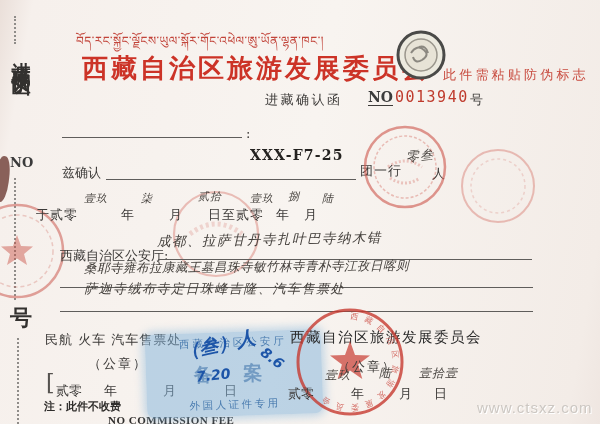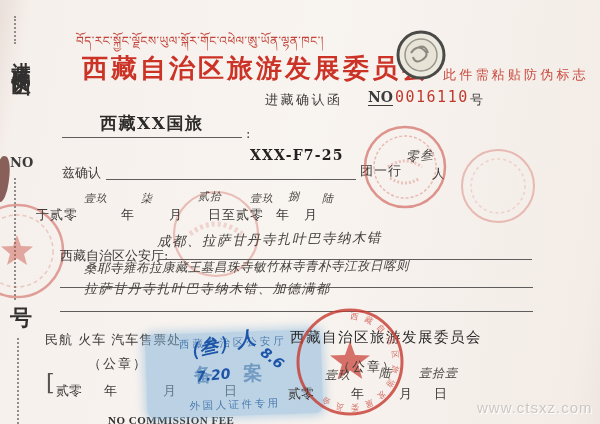--- a/index.html
+++ b/index.html
@@ -51,24 +51,23 @@
 
   <svg class="a" style="left:395px;top:29px;" width="52" height="52" viewBox="0 0 52 52">
     <circle cx="26" cy="26" r="23" fill="#eceadf" stroke="#4a4a48" stroke-width="3"></circle>
     <circle cx="26" cy="26" r="16" fill="#e7e3d6" stroke="#9a968c" stroke-width="1.5"></circle>
     <path d="M16,24 q6,-9 13,-3 q6,5 -2,10 q-7,4 -9,-3 M24,18 q7,-2 9,6" fill="none" stroke="#8b8880" stroke-width="2"></path>
   </svg>
   <div class="a" style="left:443px;top:66px;font-size:13px;color:#c84b3f;letter-spacing:3.2px;">此件需粘贴防伪标志</div>
 
   <div class="a p13" style="left:265px;top:91px;letter-spacing:2.5px;">进藏确认函</div>
   <div class="a" style="left:368px;top:89px;font-size:14px;font-weight:bold;border-bottom:1.5px solid #3c3a38;">NO</div>
-  <div class="a" style="left:395px;top:88px;font-size:15px;font-family:'DejaVu Sans Mono',monospace;color:#bf3a2c;letter-spacing:1.5px;">0016110</div>
+  <div class="a" style="left:395px;top:88px;font-size:15px;font-family:'DejaVu Sans Mono',monospace;color:#bf3a2c;letter-spacing:1.5px;">0013940</div>
   <div class="a p13" style="left:470px;top:91px;">号</div>
 
-  <div class="a" style="left:100px;top:112px;font-size:17px;font-weight:bold;color:#2e2c2a;letter-spacing:1.5px;">西藏XX国旅</div>
   <div class="a rule" style="left:62px;top:137px;width:180px;"></div>
   <div class="a p13" style="left:246px;top:126px;">:</div>
   <div class="a" style="left:250px;top:147px;font-size:14px;font-weight:600;color:#242220;letter-spacing:1.2px;">XXX-F7-25</div>
 
   <div class="a p13" style="left:62px;top:164px;">兹确认</div>
   <div class="a rule" style="left:106px;top:179px;width:250px;"></div>
   <div class="a p13" style="left:360px;top:162px;letter-spacing:1px;">团一行</div>
   <div class="a hw" style="left:406px;top:147px;font-size:13px;transform:rotate(-6deg);">零叁</div>
   <div class="a p13" style="left:432px;top:165px;">人</div>
 
@@ -97,30 +96,31 @@
   <div class="a p13" style="left:276px;top:206px;">年</div>
   <div class="a hw" style="left:288px;top:189px;font-size:11px;">捌</div>
   <div class="a p13" style="left:304px;top:206px;">月</div>
   <div class="a hw" style="left:322px;top:191px;font-size:11px;">陆</div>
 
   <div class="a hw" style="left:157px;top:231px;font-size:13.5px;letter-spacing:1.5px;transform:rotate(-1deg);">成都、拉萨甘丹寺扎叶巴寺纳木错</div>
   <div class="a p13" style="left:60px;top:247px;">西藏自治区公安厅:</div>
   <div class="a rule" style="left:158px;top:259px;width:374px;"></div>
   <div class="a hw" style="left:84px;top:259px;font-size:12.5px;letter-spacing:.5px;transform:rotate(-.5deg);">桑耶寺雍布拉康藏王墓昌珠寺敏竹林寺青朴寺江孜日喀则</div>
   <div class="a rule" style="left:60px;top:287px;width:473px;"></div>
-  <div class="a hw" style="left:84px;top:280px;font-size:13px;letter-spacing:1.5px;">拉萨甘丹寺扎叶巴寺纳木错、加德满都</div>
+  <div class="a hw" style="left:84px;top:280px;font-size:13px;letter-spacing:1.5px;">萨迦寺绒布寺定日珠峰吉隆、汽车售票处</div>
   <div class="a rule" style="left:60px;top:311px;width:473px;"></div>
 
   <div class="a p13" style="left:45px;top:331px;letter-spacing:1px;">民航 火车 汽车售票处</div>
   <div class="a p13" style="left:88px;top:355px;letter-spacing:2px;">（公章）</div>
   <div class="a" style="left:46px;top:370px;font-size:22px;color:#55524f;">[</div>
   <div class="a p13" style="left:56px;top:382px;">贰零</div>
   <div class="a p13" style="left:104px;top:382px;">年</div>
   <div class="a p13" style="left:163px;top:382px;">月</div>
   <div class="a p13" style="left:224px;top:382px;">日</div>
+  <div class="a" style="left:44px;top:399px;font-size:11px;font-weight:bold;color:#2f2d2b;">注：此件不收费</div>
   <div class="a" style="left:108px;top:414px;font-size:11px;font-weight:bold;color:#2f2d2b;font-family:'Liberation Serif',serif;letter-spacing:.5px;">NO COMMISSION FEE</div>
 
   <div class="a bluestamp" style="left:146px;top:332px;width:164px;height:76px;">
     <div style="font-size:10.5px;letter-spacing:3px;opacity:.85;">西藏自治区公安厅</div>
     <div style="font-size:19px;letter-spacing:12px;opacity:.55;font-weight:bold;">备 案</div>
     <div style="font-size:10.5px;letter-spacing:2.5px;opacity:.85;">外国人证件专用</div>
   </div>
   <div class="a bhw" style="left:180px;top:332px;font-size:19px;transform:rotate(-12deg);">（叁）人</div>
   <div class="a bhw" style="left:196px;top:367px;font-size:14px;transform:rotate(-6deg);">7.20</div>
   <div class="a bhw" style="left:260px;top:350px;font-size:14px;transform:rotate(38deg);">8.6</div>

